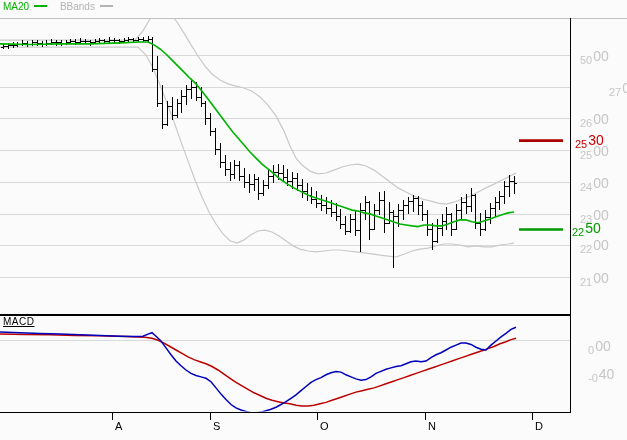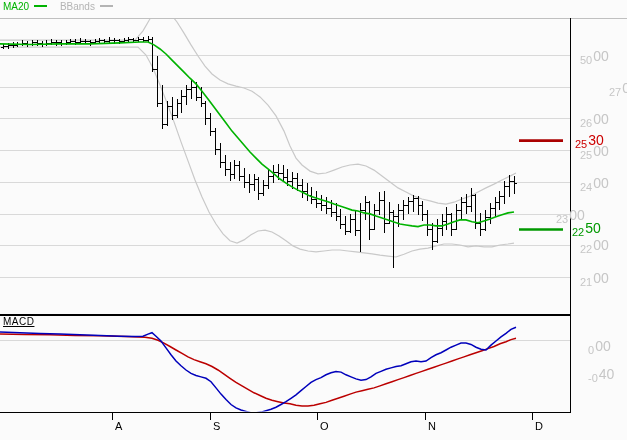--- a/index.html
+++ b/index.html
@@ -72,21 +72,21 @@
   <div class="legend">
     <span class="leg-item"><span style="color: rgb(0, 179, 0);">MA20</span><span class="leg-dash" id="dash-ma20" style="background: rgb(0, 179, 0);"></span></span>
     <span class="leg-item"><span style="color: rgb(180, 180, 180);">BBands</span><span class="leg-dash" id="dash-bb" style="background: rgb(180, 180, 180);"></span></span>
   </div>
   <div class="macd-title">MACD</div>
 <div class="axis-lbl" style="left: 580px; top: 49px; color: rgb(198, 198, 198);"><span>50</span><span class="sup">00</span></div>
     <div class="axis-lbl" style="left: 600px; top: 80.7143px; color: rgb(198, 198, 198); margin-left: 9px;"><span>27</span><span class="sup">00</span></div>
     <div class="axis-lbl" style="left: 580px; top: 112.429px; color: rgb(198, 198, 198);"><span>26</span><span class="sup">00</span></div>
     <div class="axis-lbl" style="left: 580px; top: 144.143px; color: rgb(198, 198, 198);"><span>25</span><span class="sup">00</span></div>
     <div class="axis-lbl" style="left: 580px; top: 175.857px; color: rgb(198, 198, 198);"><span>24</span><span class="sup">00</span></div>
-    <div class="axis-lbl" style="left: 556px; top: 207.571px; color: rgb(198, 198, 198);"><span>23</span><span class="sup">00</span></div>
+    <div class="axis-lbl" style="left: 580px; top: 207.571px; color: rgb(198, 198, 198);"><span>23</span><span class="sup">00</span></div>
     <div class="axis-lbl" style="left: 580px; top: 238px; color: rgb(198, 198, 198);"><span>22</span><span class="sup">00</span></div>
     <div class="axis-lbl" style="left: 580px; top: 271px; color: rgb(198, 198, 198);"><span>21</span><span class="sup">00</span></div>
     <div class="axis-lbl" style="left: 575px; top: 132.629px; color: rgb(204, 0, 0);"><span>25</span><span class="sup">30</span></div>
     <div class="axis-lbl" style="left: 572px; top: 221.429px; color: rgb(0, 153, 0);"><span>22</span><span class="sup">50</span></div>
     <div class="axis-lbl" style="left: 588px; top: 339px; color: rgb(198, 198, 198);"><span>0</span><span class="sup">00</span></div>
     <div class="axis-lbl" style="left: 588px; top: 366.6px; color: rgb(198, 198, 198);"><span>-0</span><span class="sup">40</span></div>
     <div class="month-lbl" style="left: 115px;">A</div>
     <div class="month-lbl" style="left: 213px;">S</div>
     <div class="month-lbl" style="left: 320px;">O</div>
     <div class="month-lbl" style="left: 428px;">N</div>

